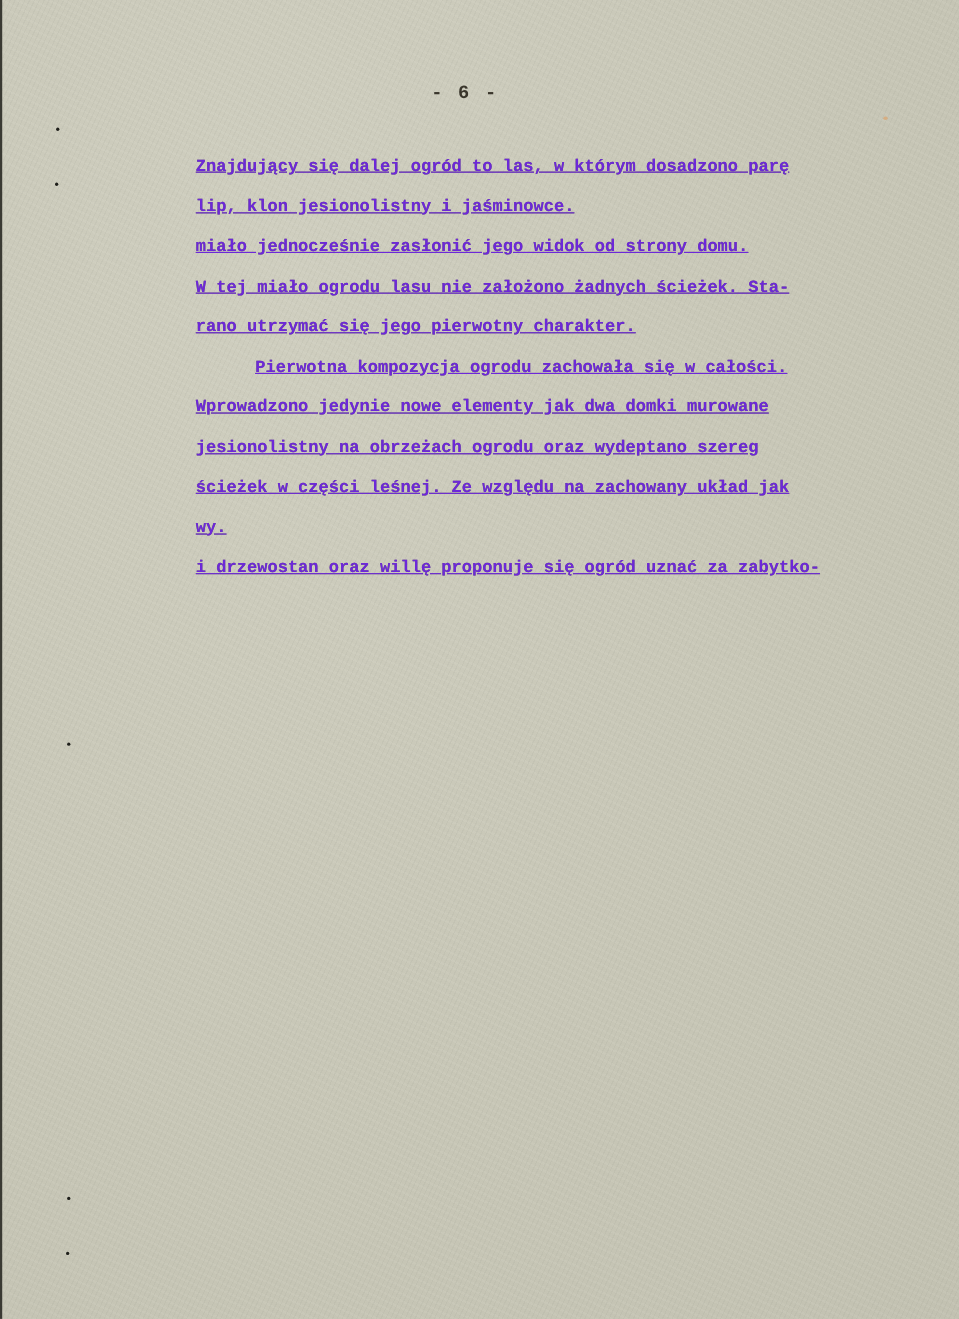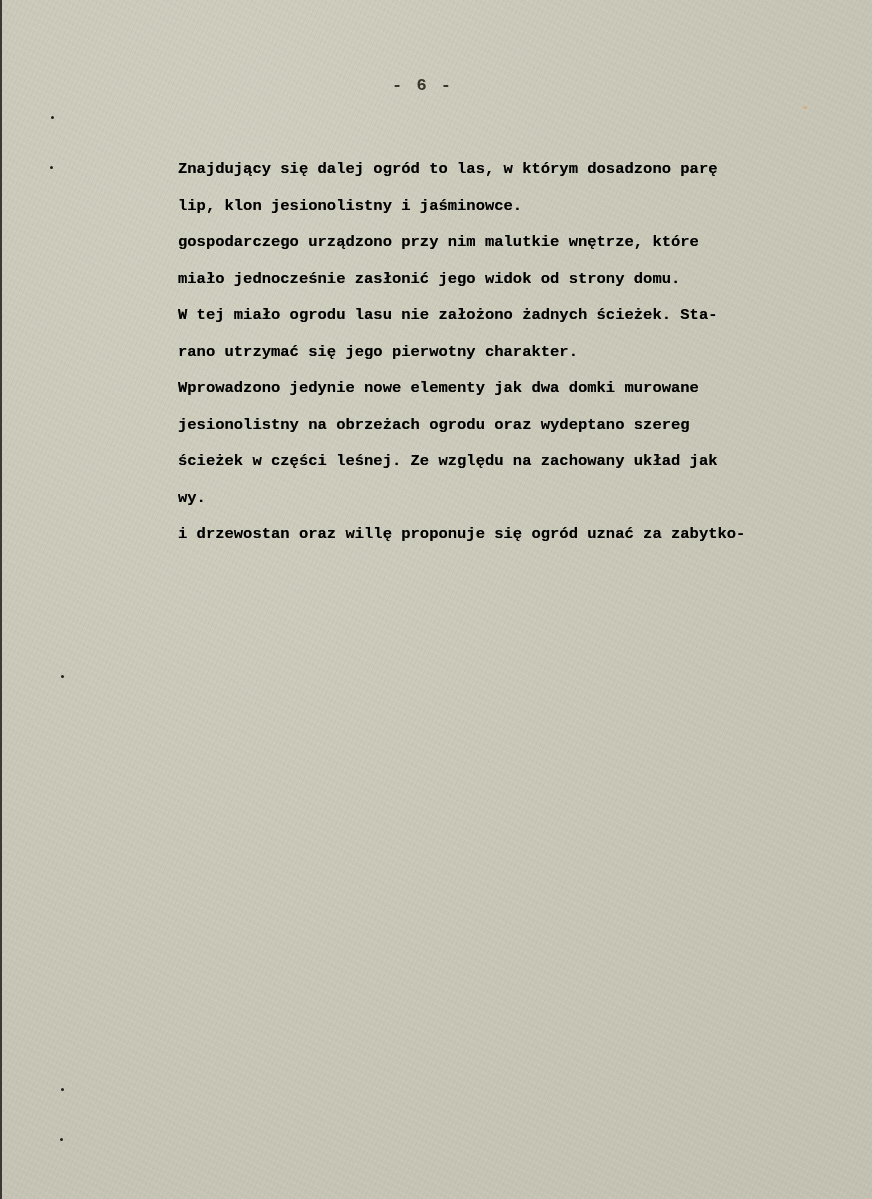--- a/index.html
+++ b/index.html
@@ -35,27 +35,28 @@
       top: 76px;
       left: 392px;
       font-size: 17px;
       font-weight: bold;
       letter-spacing: 2px;
       color: #3a362c;
     }
     .body-text {
       position: absolute;
       left: 178px;
-      top: 151px;
+      top: 133px;
       width: 680px;
       font-size: 15.5px;
       font-weight: bold;
       line-height: 36.5px;
-      color: #000000;
+      color: #6d28d9;
       text-shadow: 0 0 0.6px rgba(40,35,28,0.6);
+      text-decoration: underline;
     }
     .line {
       display: block;
       white-space: pre;
     }
     .indent {
       padding-left: 54px;
     }
     .punch-dot {
       position: absolute;
@@ -89,26 +90,26 @@
   <div class="stain"></div>
 
   <div class="page-number">- 6 -</div>
 
   <div class="body-text">
     <div>
       <span class="line">Znajdujący się dalej ogród to las, w którym dosadzono parę</span>
       <span class="line">lip, klon jesionolistny i jaśminowce.</span>
     </div>
     <div>
-      <span class="line">gospodarczego urządzono przy nim malutkie wnętrze, które</span>
       <span class="line">miało jednocześnie zasłonić jego widok od strony domu.</span>
       <span class="line">W tej miało ogrodu lasu nie założono żadnych ścieżek. Sta-</span>
       <span class="line">rano utrzymać się jego pierwotny charakter.</span>
     </div>
     <div>
+      <span class="line indent">Pierwotna kompozycja ogrodu zachowała się w całości.</span>
       <span class="line">Wprowadzono jedynie nowe elementy jak dwa domki murowane</span>
       <span class="line">jesionolistny na obrzeżach ogrodu oraz wydeptano szereg</span>
       <span class="line">ścieżek w części leśnej. Ze względu na zachowany układ jak</span>
       <span class="line">wy.</span>
       <span class="line">i drzewostan oraz willę proponuje się ogród uznać za zabytko-</span>
     </div>
   </div>
 </div>
 
 </body></html>

